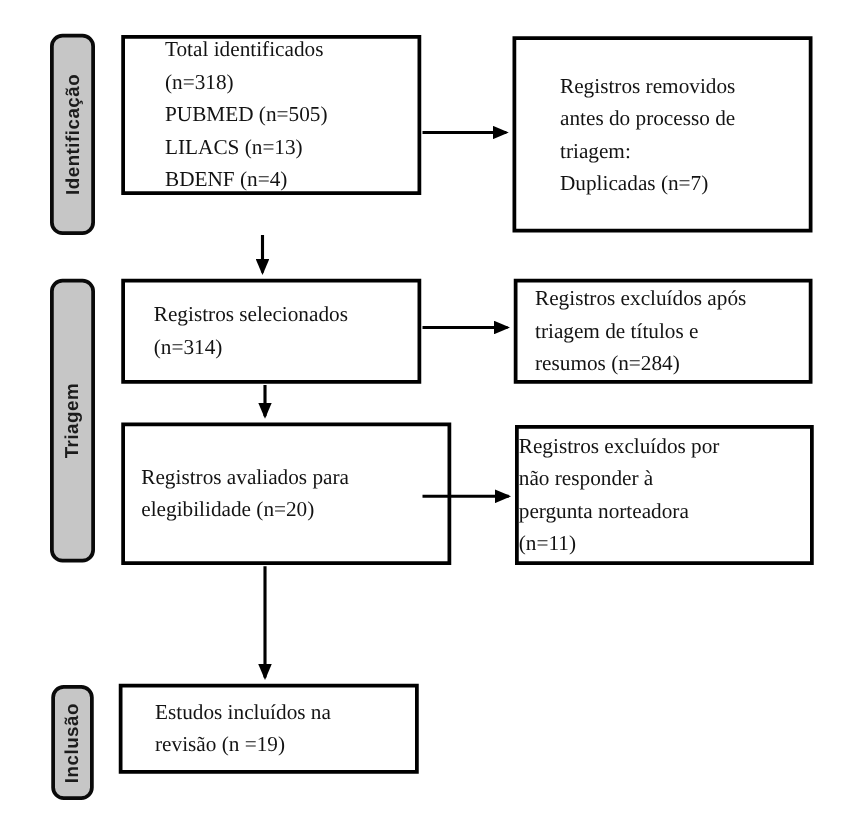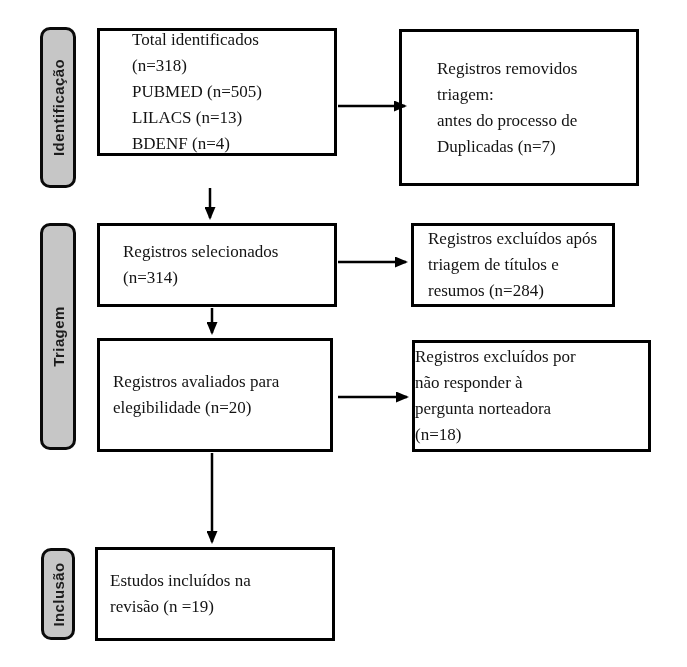--- a/index.html
+++ b/index.html
@@ -42,26 +42,26 @@
     font-size: 15px;
     letter-spacing: 0.4px;
     color: #1c1c1c;
   }
   
   #stage-identificacao { left: 40px; top: 27px;  width: 36px; height: 161px; }
   #stage-triagem       { left: 40px; top: 223px; width: 36px; height: 227px; }
   #stage-inclusao      { left: 41px; top: 548px; width: 34px; height: 92px;  }
   
   #box-identified        { left: 97px;  top: 28px;  width: 240px; height: 128px; padding-left: 32px; }
-  #box-removed           { left: 399px; top: 29px;  width: 240px; height: 157px; padding-left: 35px; }
+  #box-removed           { left: 410px; top: 29px;  width: 240px; height: 157px; padding-left: 35px; }
   #box-selected          { left: 97px;  top: 223px; width: 240px; height: 84px;  padding-left: 23px; }
-  #box-excluded-screen   { left: 411px; top: 223px; width: 204px; height: 84px;  padding-left: 14px; }
-  #box-assessed          { left: 97px;  top: 338px; width: 236px; height: 114px; padding-left: 13px; }
+  #box-excluded-screen   { left: 411px; top: 223px; width: 239px; height: 84px;  padding-left: 14px; }
+  #box-assessed          { left: 97px;  top: 338px; width: 264px; height: 114px; padding-left: 13px; }
   #box-excluded-question { left: 412px; top: 340px; width: 239px; height: 112px; }
-  #box-included          { left: 95px;  top: 547px; width: 240px; height: 94px;  padding-left: 12px; }
+  #box-included          { left: 95px;  top: 547px; width: 240px; height: 72px;  padding-left: 26px; }
   .arrow-layer {
     position: absolute;
     left: 0; top: 0;
     width: 687px; height: 667px;
     pointer-events: none;
   }
 </style>
 </head>
 <body>
 
@@ -80,22 +80,22 @@
   <div class="flow-box" id="box-identified">
     <span class="ln">Total identificados</span>
     <span class="ln">(n=318)</span>
     <span class="ln">PUBMED (n=505)</span>
     <span class="ln">LILACS (n=13)</span>
     <span class="ln">BDENF (n=4)</span>
   </div>
 
   <div class="flow-box" id="box-removed">
     <span class="ln">Registros removidos</span>
+    <span class="ln">antes do processo de</span>
     <span class="ln">triagem:</span>
-    <span class="ln">antes do processo de</span>
     <span class="ln">Duplicadas (n=7)</span>
   </div>
 
   <div class="flow-box" id="box-selected">
     <span class="ln">Registros selecionados</span>
     <span class="ln">(n=314)</span>
   </div>
 
   <div class="flow-box" id="box-excluded-screen">
     <span class="ln">Registros excluídos após</span>
@@ -105,21 +105,21 @@
 
   <div class="flow-box" id="box-assessed">
     <span class="ln">Registros avaliados para</span>
     <span class="ln">elegibilidade (n=20)</span>
   </div>
 
   <div class="flow-box" id="box-excluded-question">
     <span class="ln">Registros excluídos por</span>
     <span class="ln">não responder à</span>
     <span class="ln">pergunta norteadora</span>
-    <span class="ln">(n=18)</span>
+    <span class="ln">(n=11)</span>
   </div>
 
   <div class="flow-box" id="box-included">
     <span class="ln">Estudos incluídos na</span>
     <span class="ln">revisão (n =19)</span>
   </div>
 
   <svg class="arrow-layer" width="687" height="667" viewBox="0 0 687 667" xmlns="http://www.w3.org/2000/svg">
     <defs>
       <marker id="ah" markerWidth="13" markerHeight="11" refX="11" refY="5.5" orient="auto" markerUnits="userSpaceOnUse">

